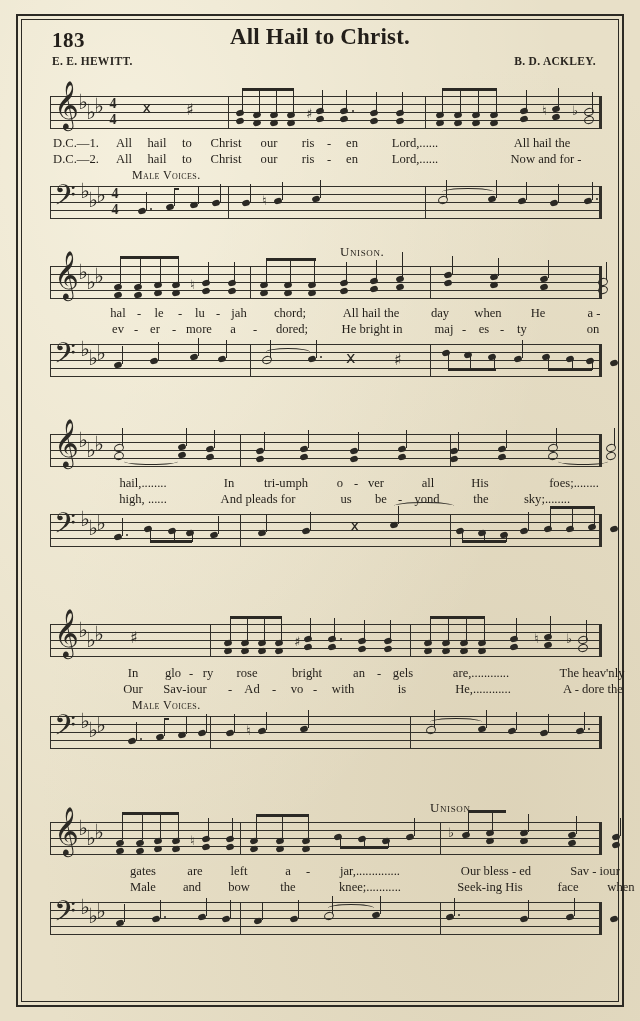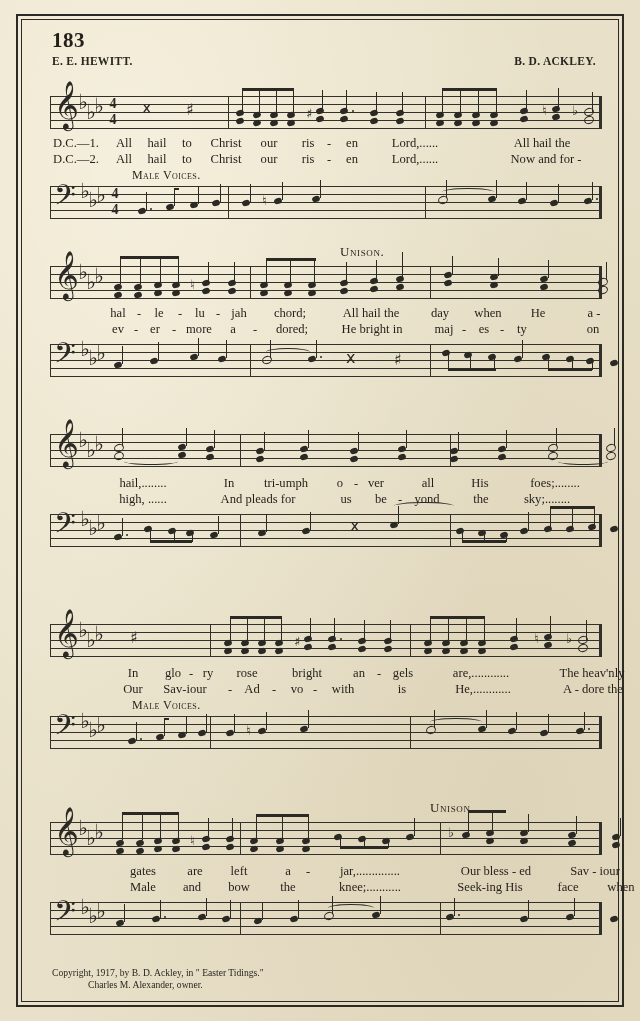--- a/index.html
+++ b/index.html
@@ -254,20 +254,21 @@
 </head>
 <body>
 
 <div class="page">
   <div class="border-outer"></div>
   <div class="border-inner"></div>
 
   <div class="content">
 
     <div class="hymn-number">183</div>
+    <div class="hymn-title">All Hail to Christ.</div>
     <div class="author-left">E. E. HEWITT.</div>
     <div class="author-right">B. D. ACKLEY.</div>
 
     <div class="system" id="sys1" style="top:50px; height:160px;">
 
       <div class="staff" style="position:absolute; left:10px; right:0; top:22px;">
         <div class="line"></div>
           <div class="line"></div>
           <div class="line"></div>
           <div class="line"></div>
@@ -648,21 +649,21 @@
 
       <div class="lyric-row" style="top:52px;" id="s3v1">
           <span class="w" style="left: 103px;">hail,........</span>
           <span class="w" style="left: 189px;">In</span>
           <span class="w" style="left: 246px;">tri-umph</span>
           <span class="w" style="left: 300px;">o</span>
           <span class="w" style="left: 316px;">-</span>
           <span class="w" style="left: 336px;">ver</span>
           <span class="w" style="left: 388px;">all</span>
           <span class="w" style="left: 440px;">His</span>
-          <span class="w" style="left: 515px; text-align: center;">foes;........</span>
+          <span class="w" style="left: 534px; text-align: center;">foes;........</span>
         </div>
       <div class="lyric-row" style="top:68px;" id="s3v2">
           <span class="w" style="left: 103px;">high, ......</span>
           <span class="w" style="left: 218px;">And pleads for</span>
           <span class="w" style="left: 306px;">us</span>
           <span class="w" style="left: 341px;">be</span>
           <span class="w" style="left: 360px;">-</span>
           <span class="w" style="left: 387px;">yond</span>
           <span class="w" style="left: 441px;">the</span>
           <span class="w" style="left: 507px;">sky;........</span>
@@ -1024,19 +1025,15 @@
         <div class="dot" style="left:408px; top:12px;"></div>
         <div class="notehead" style="left:470px; top:14px;"></div>
         <div class="stem" style="left:478px; top:-2px; height:18px;"></div>
         <div class="notehead" style="left:516px; top:12px;"></div>
         <div class="stem" style="left:524px; top:-4px; height:18px;"></div>
         <div class="notehead" style="left:560px; top:14px;"></div>
         <div class="stem" style="left:568px; top:-2px; height:18px;"></div>
       </div>
     </div>
 
-    <div class="copyright">
-      <span>Copyright, 1917, by B. D. Ackley, in " Easter Tidings."</span>
-      <span class="l2">Charles M. Alexander, owner.</span>
-    </div>
 
   </div>
 </div>
 
 </body></html>

